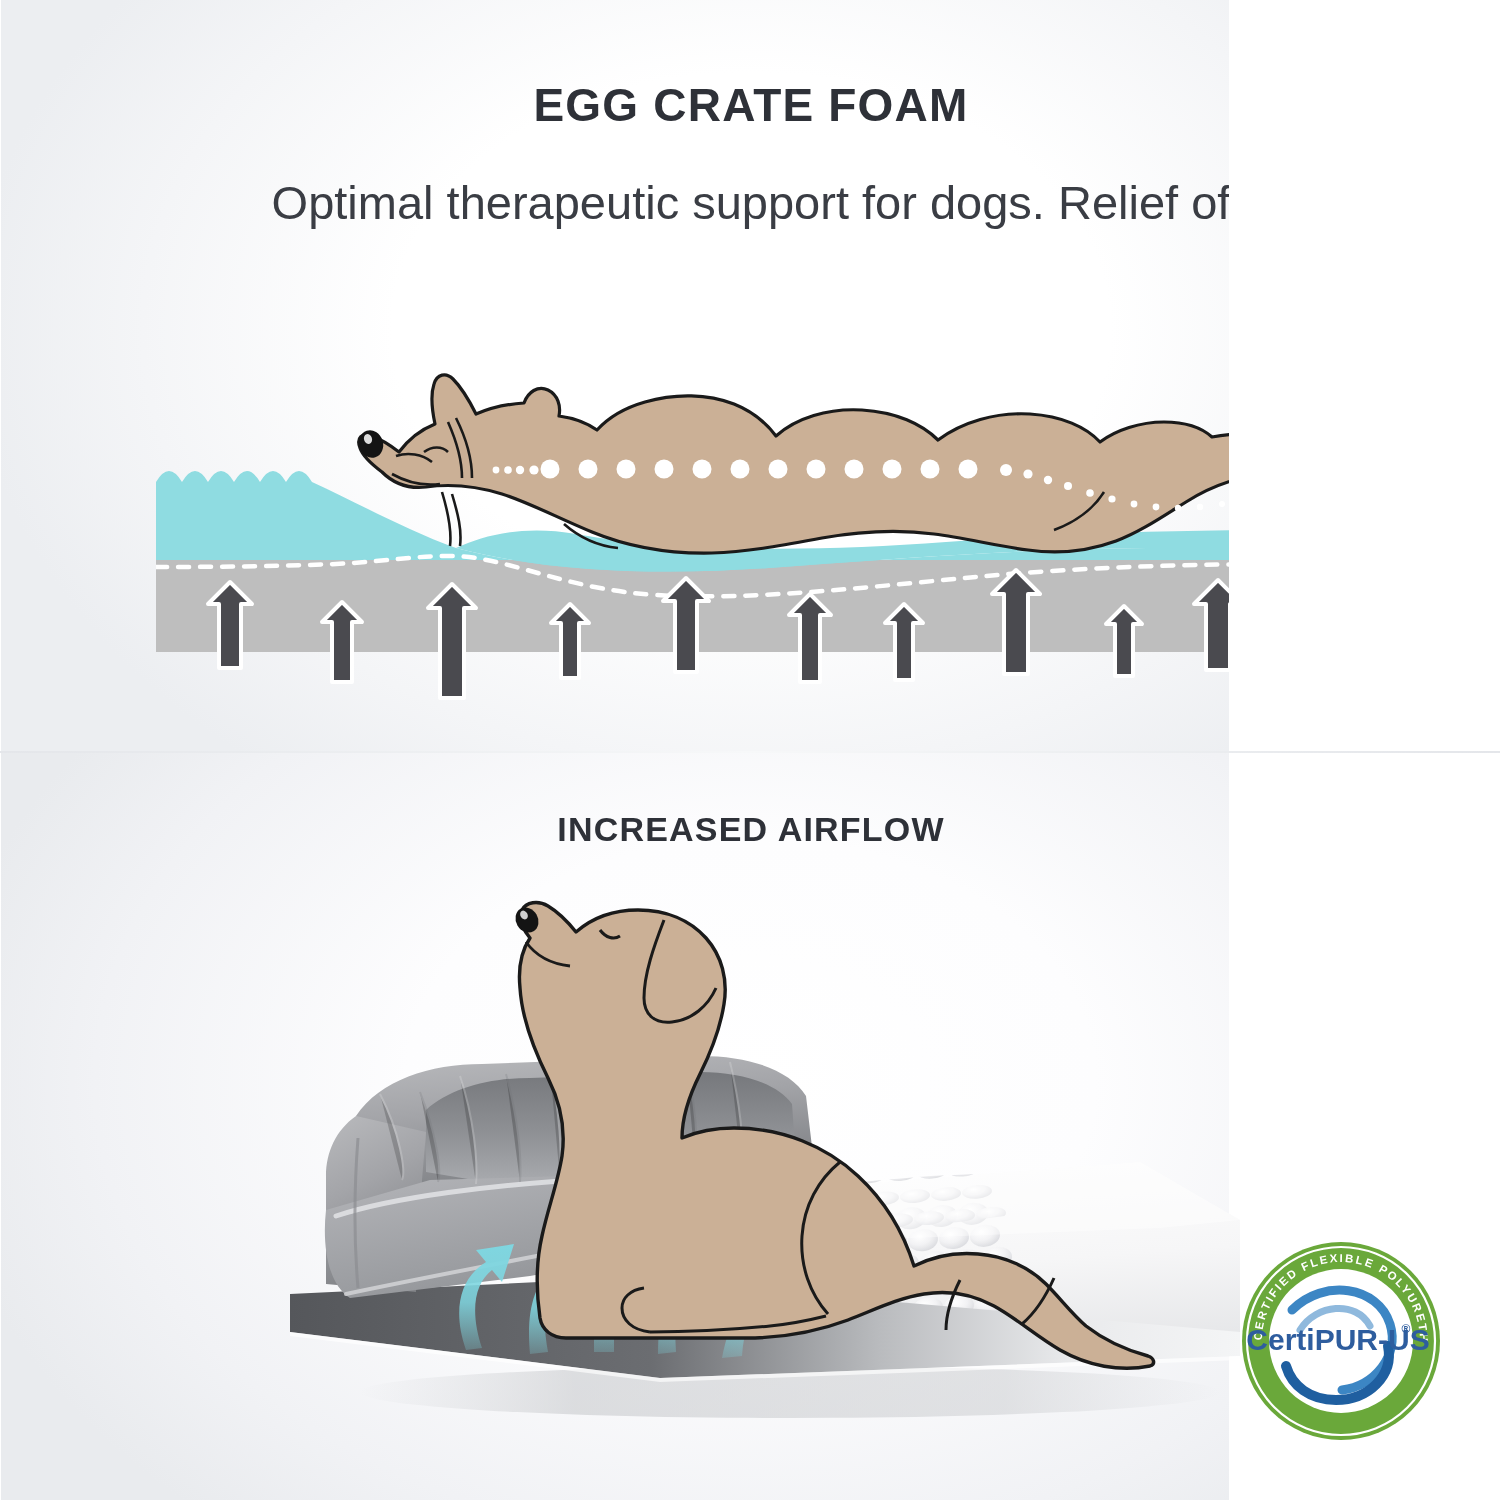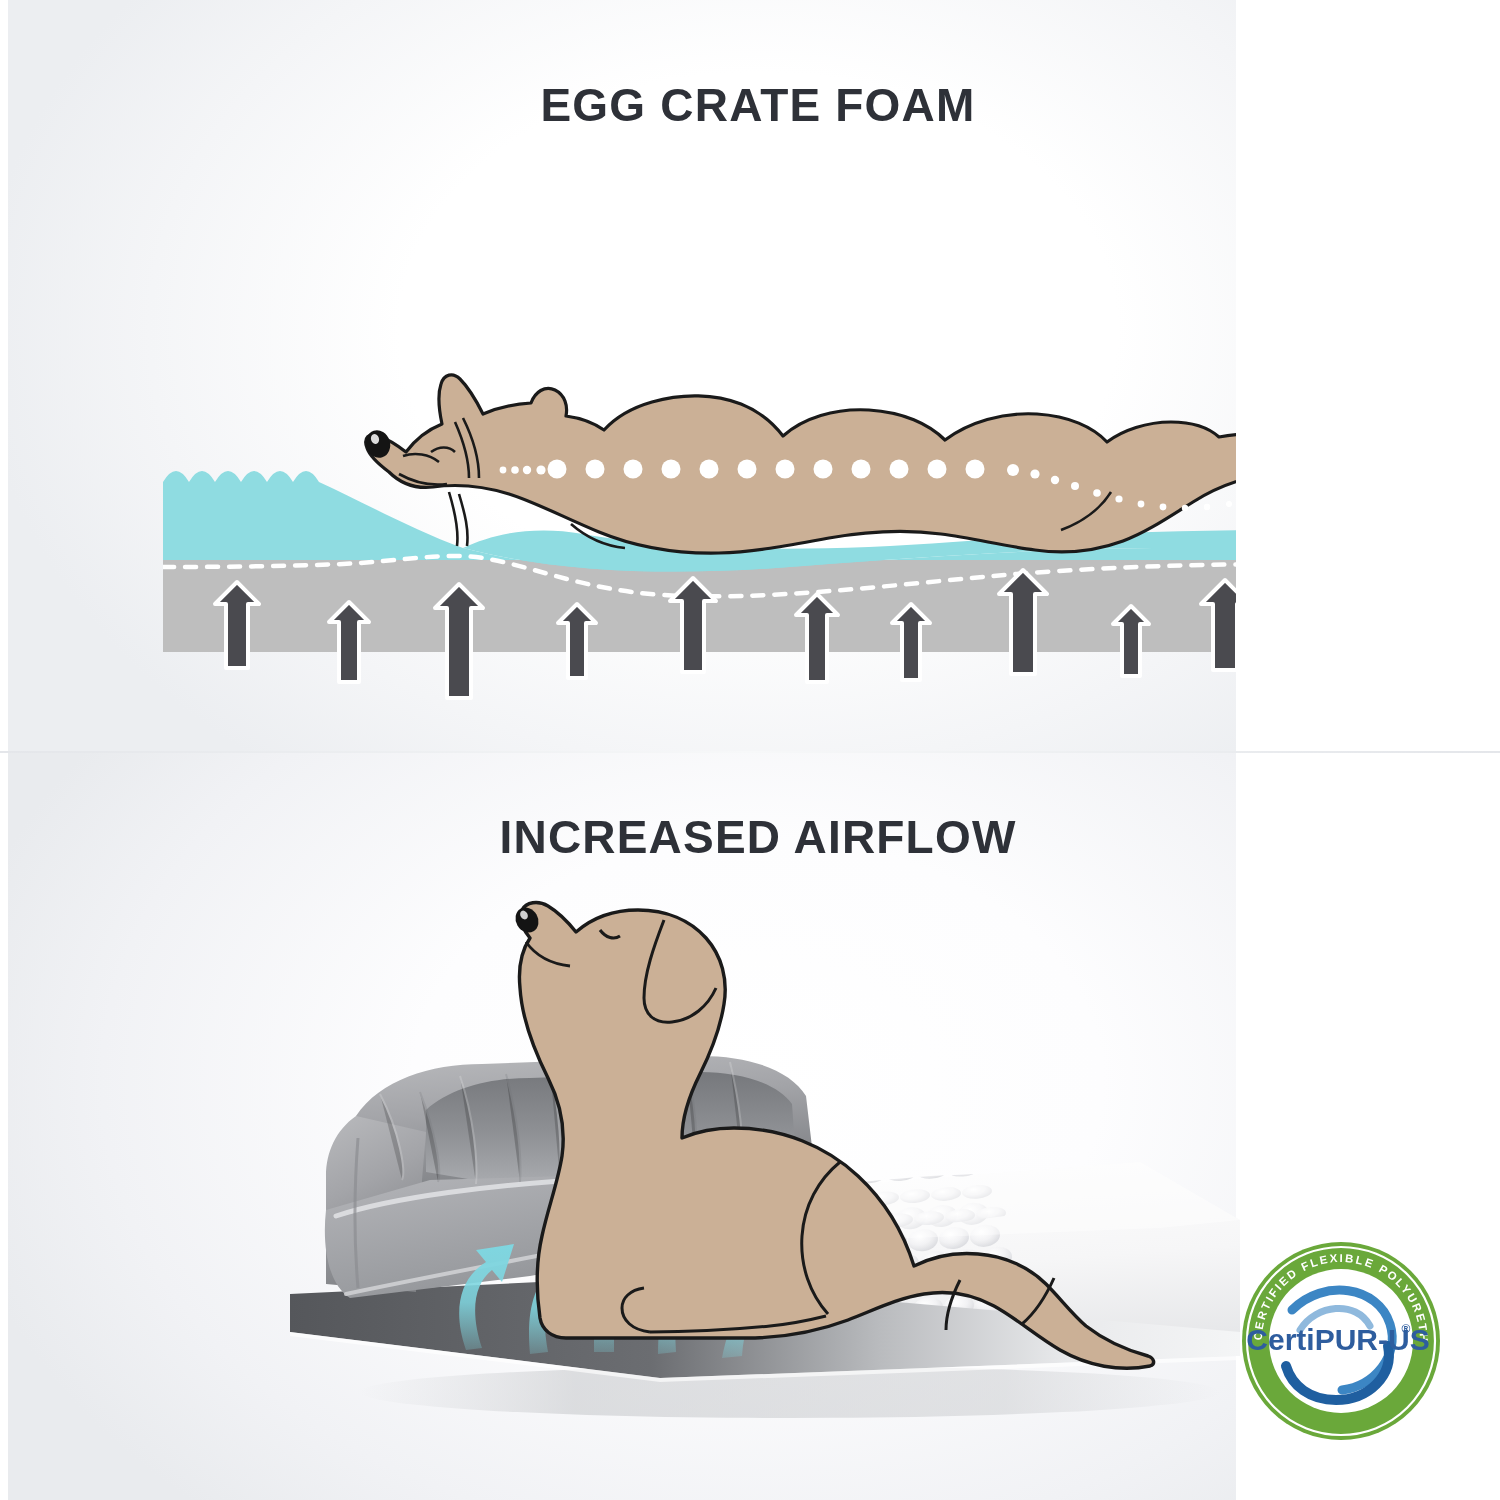--- a/index.html
+++ b/index.html
@@ -8,21 +8,21 @@
     font-family:"Liberation Sans", sans-serif;
     overflow:hidden;
   }
   #page {
     position:relative;
     width:1500px; height:1500px;
     background:#ffffff;
   }
 
   
-  .panel { position:absolute; left:8px; width:1228px; overflow:hidden; }
+  .panel { position:absolute; left:1px; width:1228px; overflow:hidden; }
 
   #panel-top {
     top:0; height:752px;
     background:
       radial-gradient(ellipse 780px 560px at 750px 330px, #ffffff 0%, #ffffff 46%, #f4f5f7 78%, #eceef1 100%);
   }
   #panel-bottom {
     top:752px; height:748px;
     background:
       radial-gradient(ellipse 820px 580px at 750px 330px, #ffffff 0%, #fdfdfe 42%, #f1f2f5 80%, #e9ebee 100%);
@@ -31,21 +31,21 @@
     position:absolute; left:0; top:751px; width:1500px; height:2px;
     background:linear-gradient(to right, #e4e6ea 0%, #eef0f2 30%, #f7f8f9 50%, #eef0f2 70%, #e4e6ea 100%);
   }
 
   
   .headline {
     position:absolute; left:0; width:1500px; text-align:center;
     color:#2e3138; font-weight:700; letter-spacing:1.2px;
   }
   #title-top    { top:78px;  font-size:46px; }
-  #title-bottom { top:810px; font-size:46px;text-align:center; }
+  #title-bottom { top:810px; font-size:34px;text-align:center; }
 
   #subtitle {
     position:absolute; left:50px; top:172px; width:1400px;
     text-align:center; color:#3a3d44;
     font-size:47px; line-height:1.33; font-weight:400;
   }
 
   
   .art { position:absolute; display:block; }
   #art-top    { left:155px; top:352px;  width:1190px; height:350px; }
@@ -55,21 +55,21 @@
 </head>
 <body>
 
 <div id="page">
 
   <div class="panel" id="panel-top">
 
     <div class="headline" id="title-top">EGG CRATE FOAM</div>
 
     <div id="subtitle">
-      <br>
+      <span>Optimal therapeutic support for dogs. Relief of</span><br>
     </div>
 
     <svg class="art" id="art-top" viewBox="0 0 1190 350">
 
       <path d="M0,208 L1190,208 L1190,300 L0,300 Z" fill="#bebebe"></path>
 
       <rect x="1120" y="208" width="70" height="92" fill="url(#gfade)"></rect>
 
       <path fill="#8fdce1" d="M0,130
                q13,-22 26,0 q13,-22 26,0 q13,-22 26,0 q13,-22 26,0

